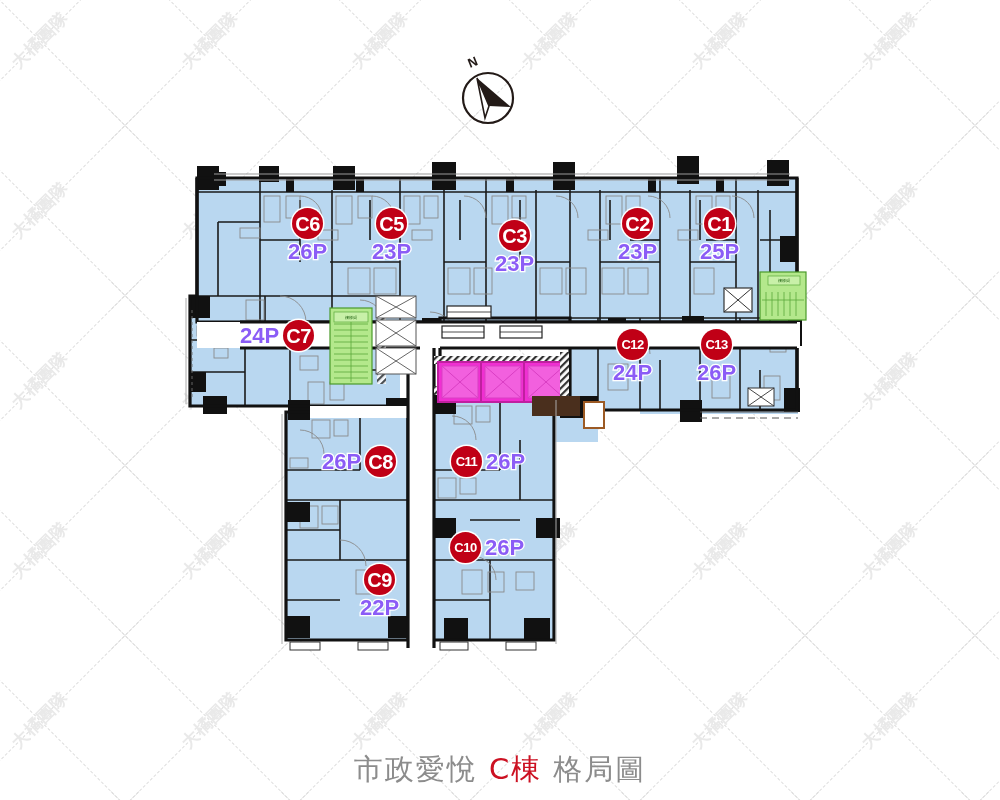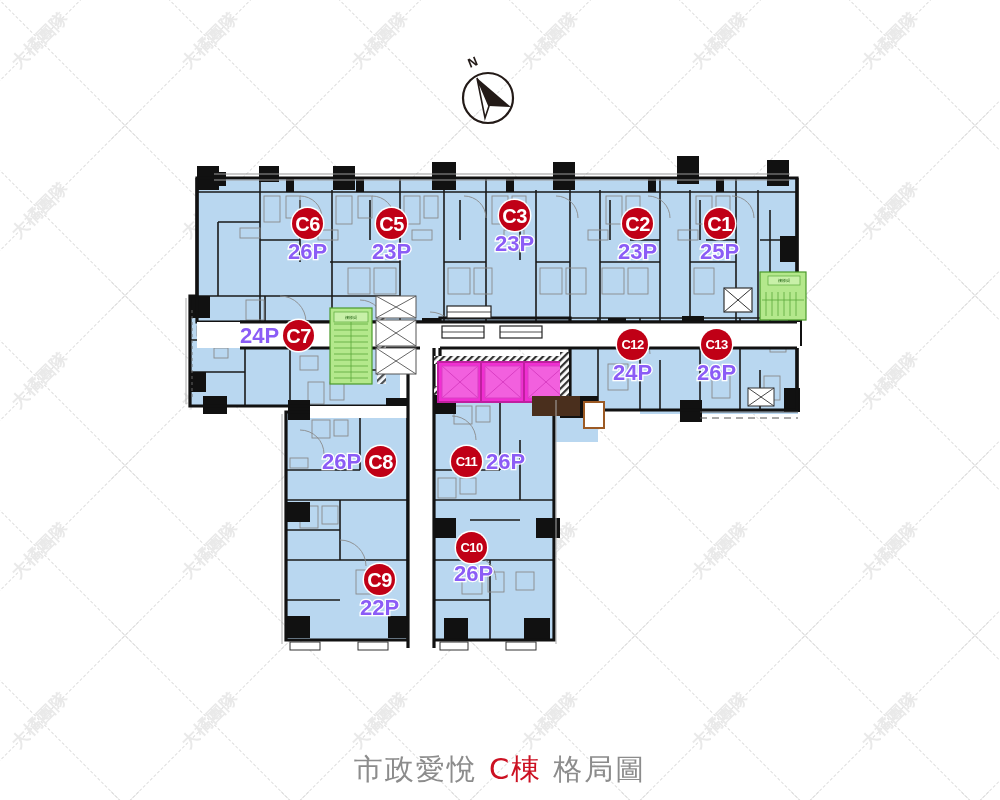--- a/index.html
+++ b/index.html
@@ -672,21 +672,21 @@
 
   <div id="badges">
       <div class="badge-wrap vert" style="left: 288px; top: 208px;">
         <div class="badge">C6</div>
         <div class="area area-stack">26P</div>
       </div>
       <div class="badge-wrap vert" style="left: 372px; top: 208px;">
         <div class="badge">C5</div>
         <div class="area area-stack">23P</div>
       </div>
-      <div class="badge-wrap vert" style="left: 495px; top: 200px;">
+      <div class="badge-wrap vert" style="left: 495px; top: 220px;">
         <div class="badge">C3</div>
         <div class="area area-stack">23P</div>
       </div>
       <div class="badge-wrap vert" style="left: 618px; top: 208px;">
         <div class="badge">C2</div>
         <div class="area area-stack">23P</div>
       </div>
       <div class="badge-wrap vert" style="left: 700px; top: 208px;">
         <div class="badge">C1</div>
         <div class="area area-stack">25P</div>
@@ -708,21 +708,21 @@
         <div class="badge">C8</div>
       </div>
       <div class="badge-wrap" style="left: 451px; top: 446px;">
         <div class="badge small-txt">C11</div>
         <div class="area area-right">26P</div>
       </div>
       <div class="badge-wrap vert" style="left: 360px; top: 536px; margin-top: 28px;">
         <div class="badge">C9</div>
         <div class="area area-stack">22P</div>
       </div>
-      <div class="badge-wrap" style="left: 450px; top: 532px; flex-direction: column;">
+      <div class="badge-wrap" style="left: 450px; top: 532px;">
         <div class="badge small-txt">C10</div>
         <div class="area area-right">26P</div>
       </div>
     </div>
 
   <div class="title-bar">
     <div class="title-text">
       <span>市政愛悅</span><span>&nbsp;</span><span class="hl">C棟</span><span>&nbsp;</span><span>格局圖</span>
     </div>
   </div>

